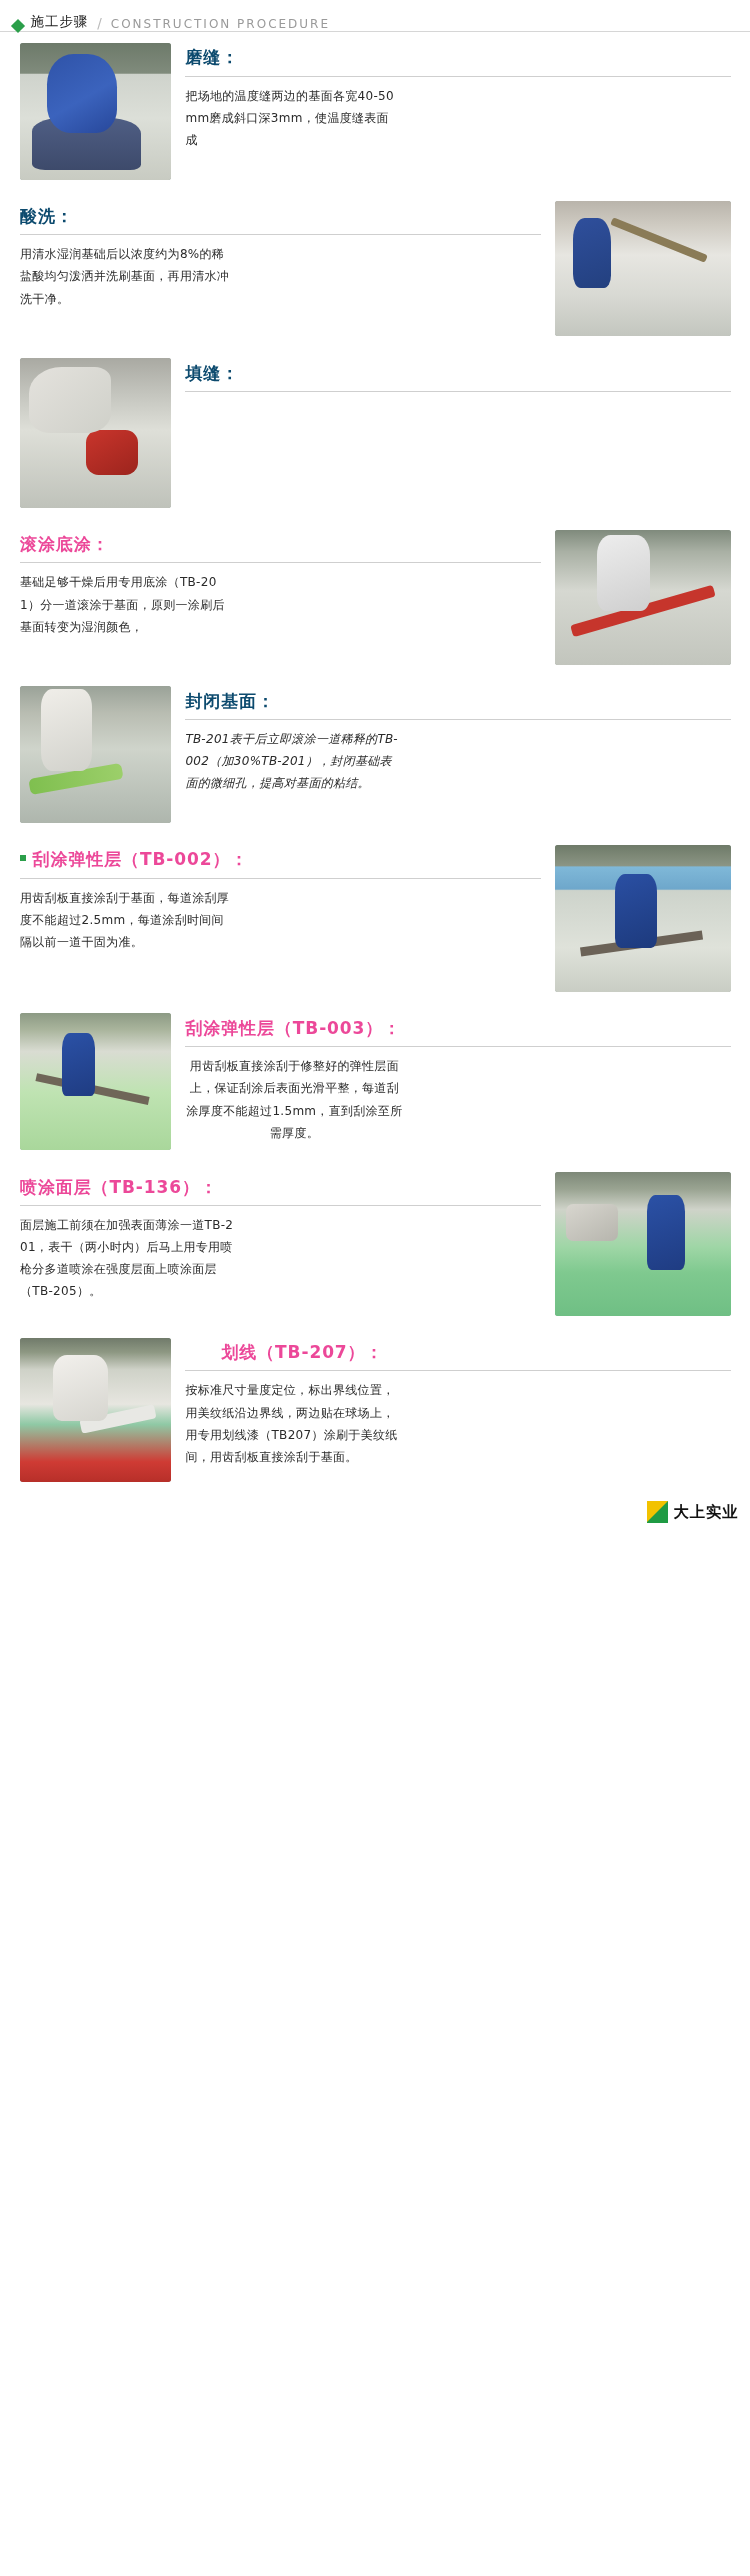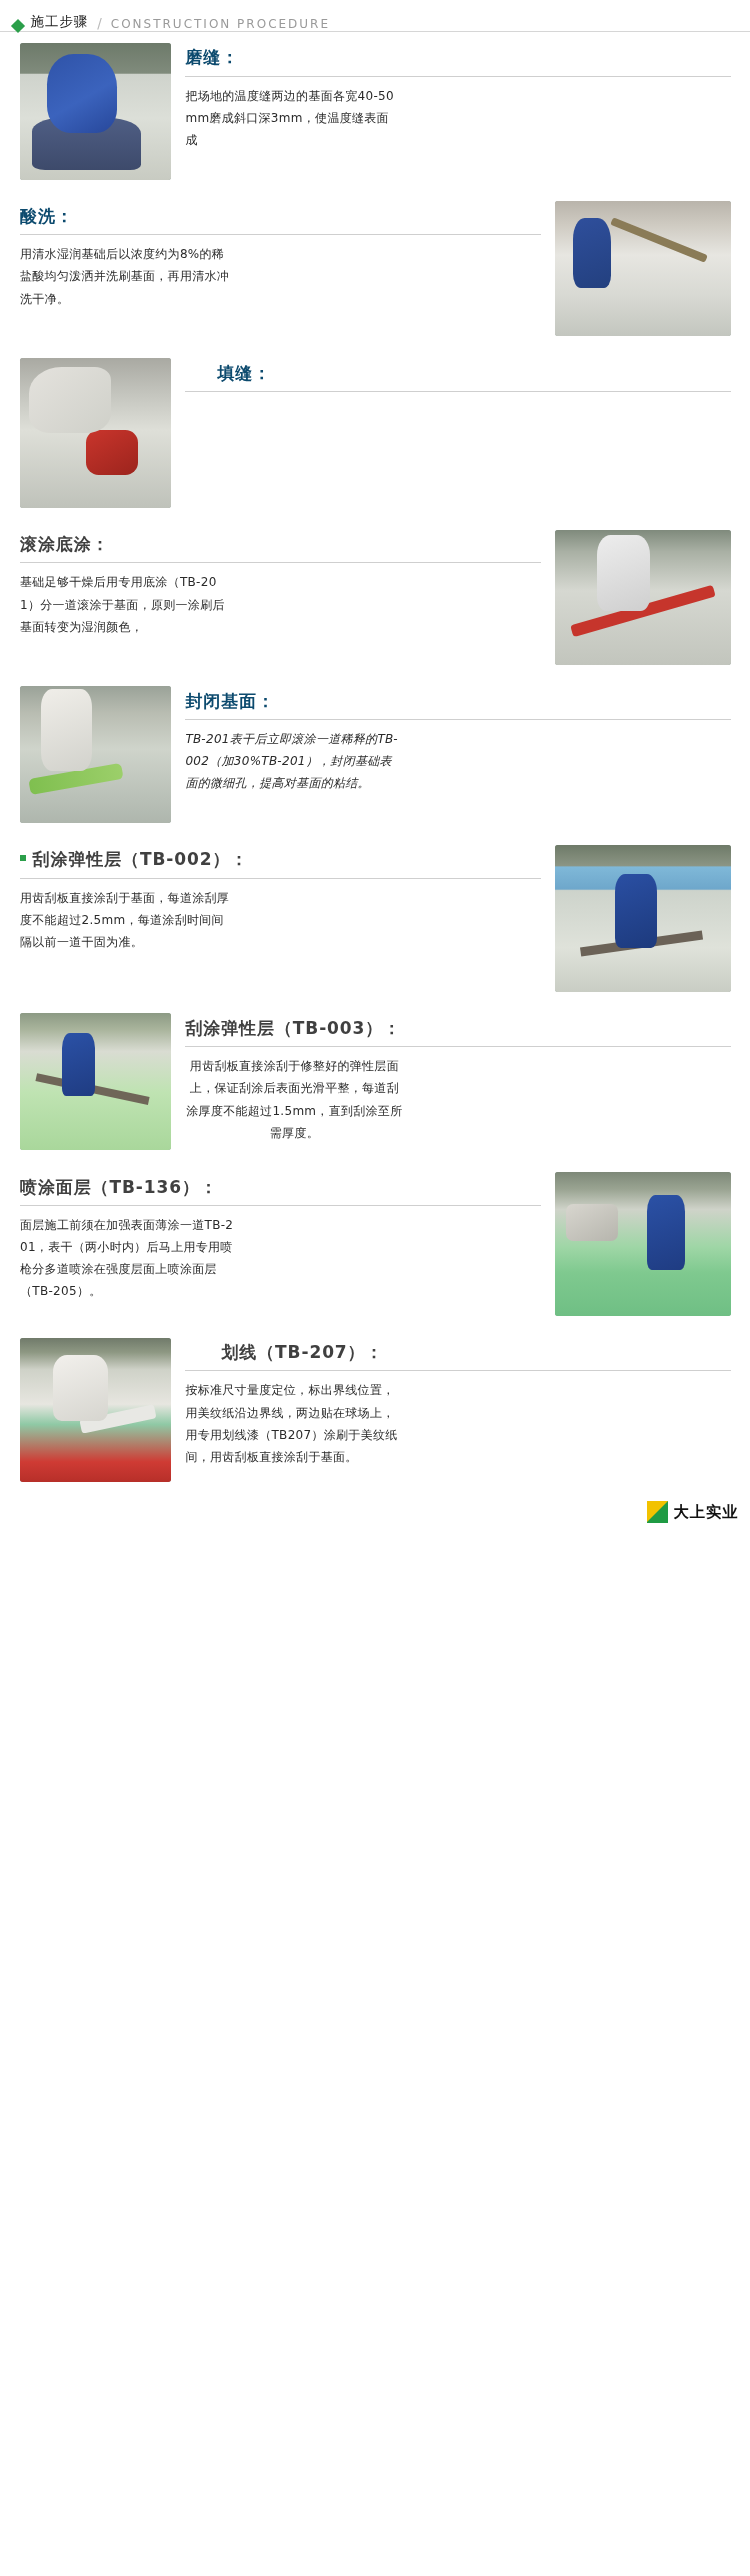--- a/index.html
+++ b/index.html
@@ -78,21 +78,21 @@
     line-height:1.3;
     position:relative;
     padding-left:12.6px;
   }
   .title .sq{
     position:absolute;
     left:0;top:6.3px;
     width:6.3px;height:6.3px;
     background:#2b9f4a;
   }
-  .title.t-green{color:#404040;}
+  .title.t-green{color:#ec4899;}
   .title.t-dark{color:#0c4a6e;}
   .rule{
     height:0.9px;
     background:#cfcfcf;
     margin:0 0 8px 0;
   }
   .body{
     font-size:12px;
     line-height:1.85;
     color:#2a2a2a;
@@ -309,21 +309,21 @@
       <div class="rule"></div>
       <div class="body" style="width:216px;">用清水湿润基础后以浓度约为8%的稀盐酸均匀泼洒并洗刷基面，再用清水冲洗干净。</div>
     </div>
   </div>
 
   <div class="step">
     <div class="photo" style="width:151px;height:150px;">
       <div class="ph scene-c"></div>
     </div>
     <div class="txtcol">
-      <div class="title t-dark" style="padding-left:0;margin-left:32px;">填缝：</div>
+      <div class="title t-dark" style="padding-left:0;">填缝：</div>
       <div class="rule"></div>
     </div>
   </div>
 
   <div class="step right-img">
     <div class="photo" style="width:176px;height:135px;">
       <div class="ph scene-d"></div>
     </div>
     <div class="txtcol">
       <div class="title t-green" style="padding-left:0;">滚涂底涂：</div>

